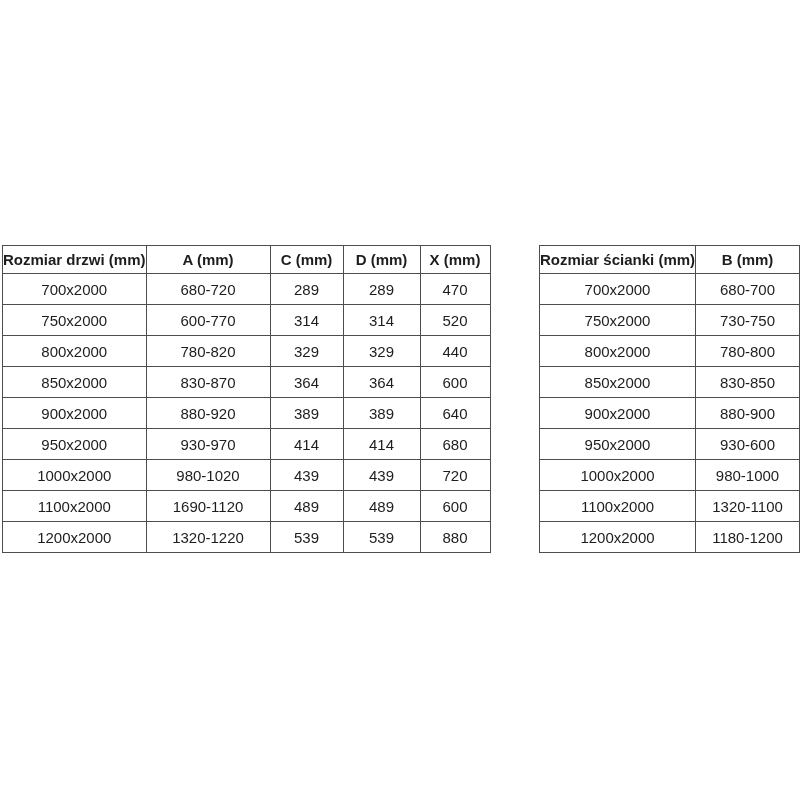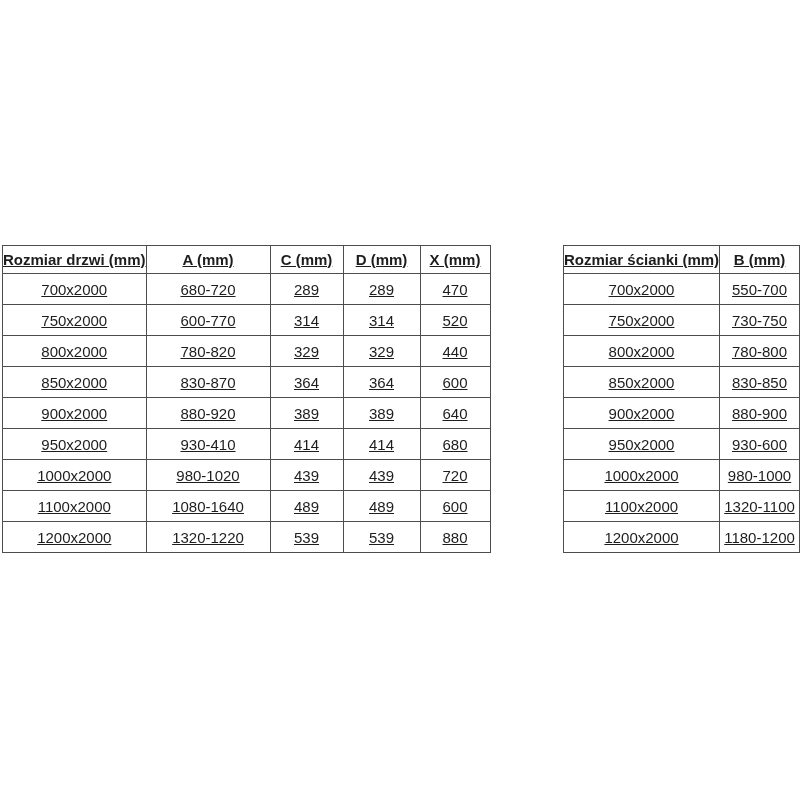--- a/index.html
+++ b/index.html
@@ -15,42 +15,41 @@
     background: #ffffff;
     overflow: hidden;
   }
   table.spec-table {
     position: absolute;
     top: 245px;
     border-collapse: collapse;
     table-layout: fixed;
     color: #1d1d1d;
     background: #ffffff;
-    text-decoration: underline;
   }
   table.spec-table th,
   table.spec-table td {
     border: 1px solid #4d4d4d;
     text-align: center;
     vertical-align: middle;
     padding: 0;
     font-size: 15px;
     overflow: hidden;
     white-space: nowrap;
   }
   table.spec-table th {
     font-weight: bold;
     height: 27px;
   }
   table.spec-table td {
     font-weight: normal;
     height: 30px;
   }
   #door-table { left: 2px; }
-  #wall-table { left: 539px; margin-left: 24px; }
+  #wall-table { left: 539px; }
 </style>
 </head>
 <body>
 
 <div class="canvas">
 
   <table id="door-table" class="spec-table">
     <colgroup>
       <col style="width:136px">
       <col style="width:124px">
@@ -98,35 +97,35 @@
         </tr>
         <tr>
           <td>900x2000</td>
           <td>880-920</td>
           <td>389</td>
           <td>389</td>
           <td>640</td>
         </tr>
         <tr>
           <td>950x2000</td>
-          <td>930-410</td>
+          <td>930-970</td>
           <td>414</td>
           <td>414</td>
           <td>680</td>
         </tr>
         <tr>
           <td>1000x2000</td>
           <td>980-1020</td>
           <td>439</td>
           <td>439</td>
           <td>720</td>
         </tr>
         <tr>
           <td>1100x2000</td>
-          <td>1080-1640</td>
+          <td>1690-1120</td>
           <td>489</td>
           <td>489</td>
           <td>600</td>
         </tr>
         <tr>
           <td>1200x2000</td>
           <td>1320-1220</td>
           <td>539</td>
           <td>539</td>
           <td>880</td>
@@ -141,21 +140,21 @@
     </colgroup>
   <thead>
         <tr>
           <th>Rozmiar ścianki (mm)</th>
           <th>B (mm)</th>
         </tr>
       </thead>
       <tbody>
         <tr>
           <td>700x2000</td>
-          <td>550-700</td>
+          <td>680-700</td>
         </tr>
         <tr>
           <td>750x2000</td>
           <td>730-750</td>
         </tr>
         <tr>
           <td>800x2000</td>
           <td>780-800</td>
         </tr>
         <tr>

